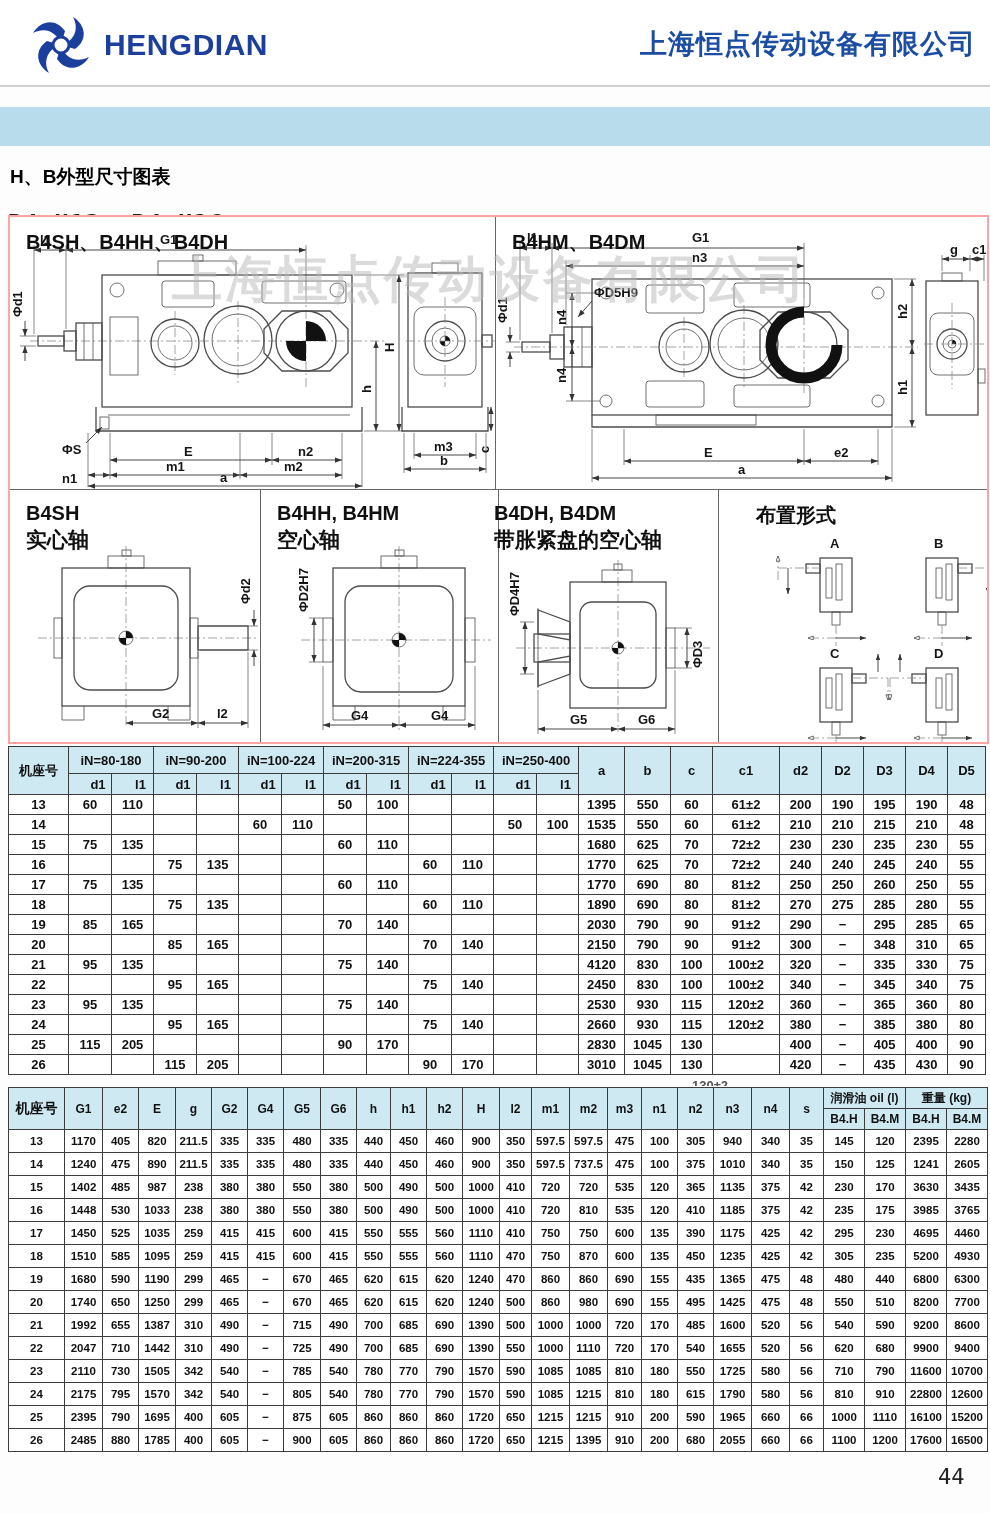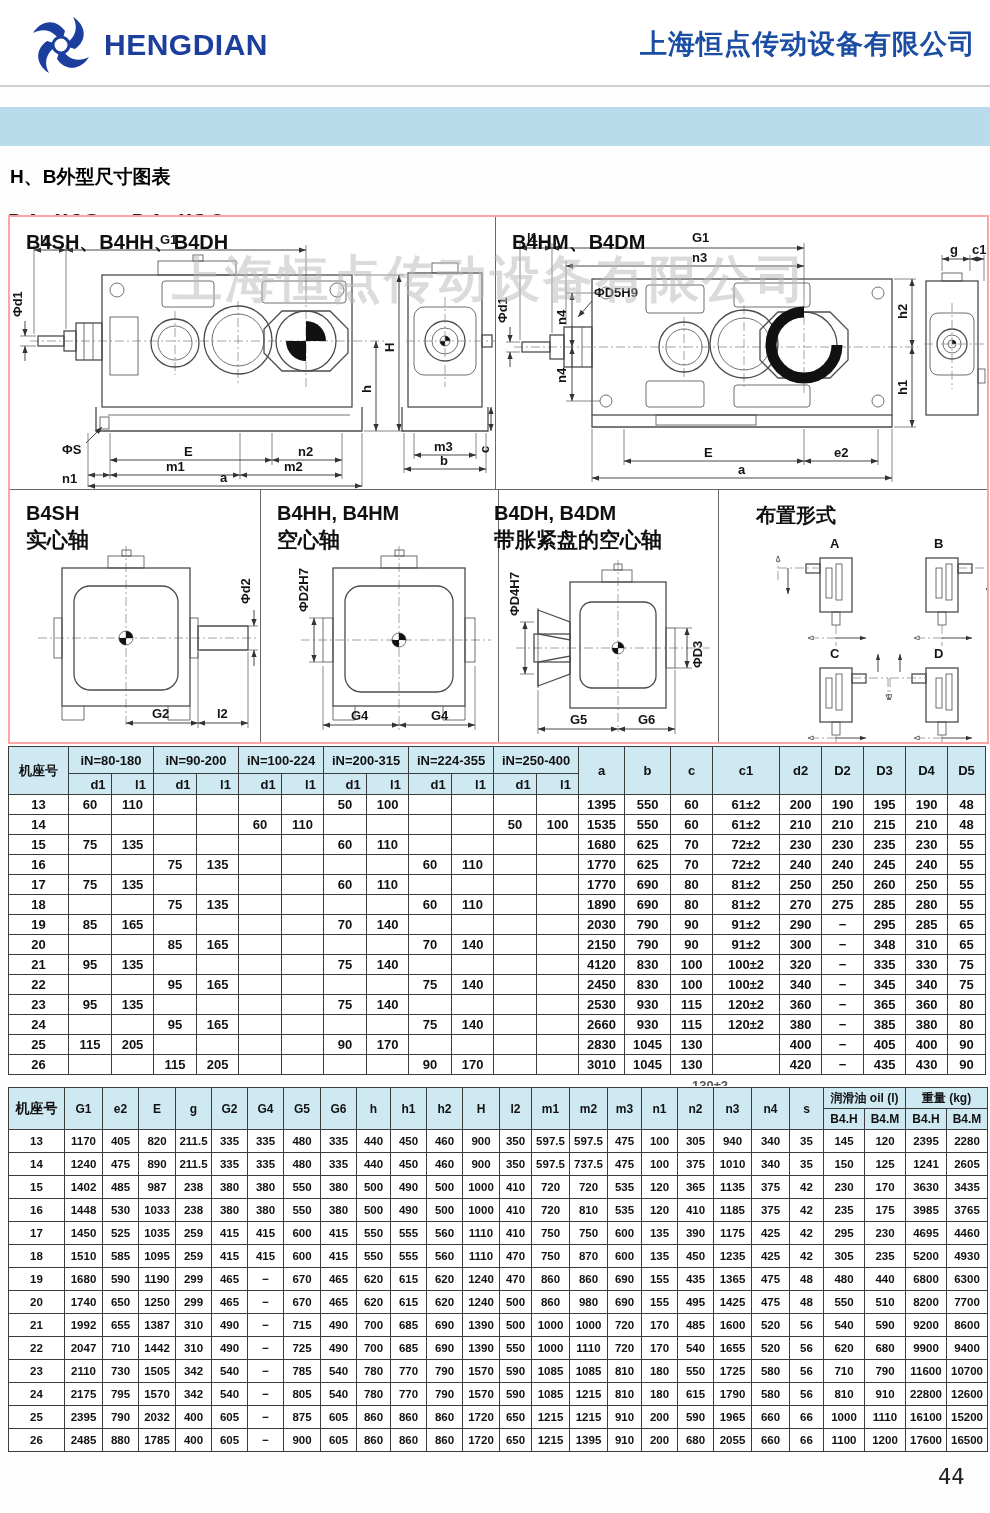--- a/index.html
+++ b/index.html
@@ -1287,21 +1287,21 @@
         <td>56</td>
         <td>810</td>
         <td>910</td>
         <td>22800</td>
         <td>12600</td>
       </tr>
       <tr>
         <td>25</td>
         <td>2395</td>
         <td>790</td>
-        <td>2032</td>
+        <td>1695</td>
         <td>400</td>
         <td>605</td>
         <td>−</td>
         <td>875</td>
         <td>605</td>
         <td>860</td>
         <td>860</td>
         <td>860</td>
         <td>1720</td>
         <td>650</td>

